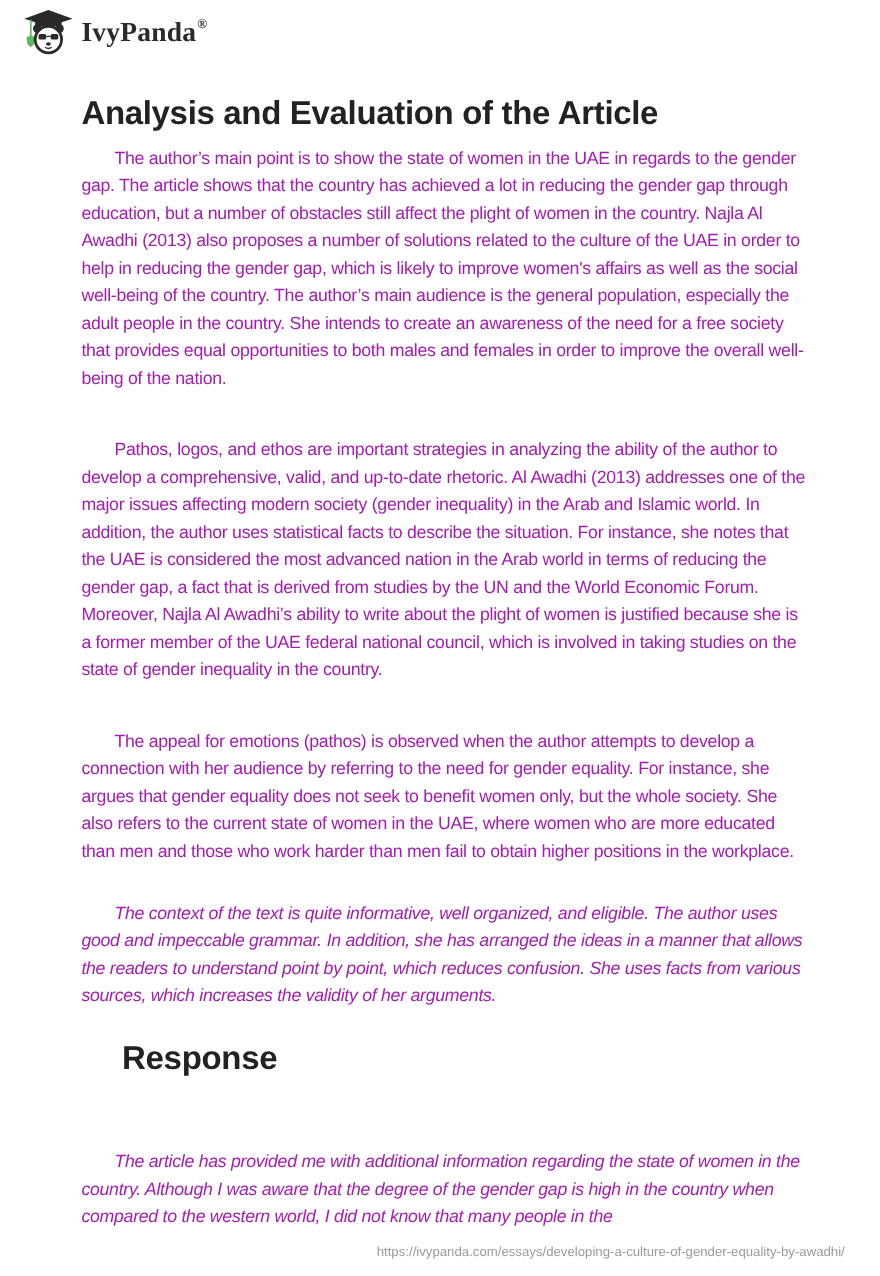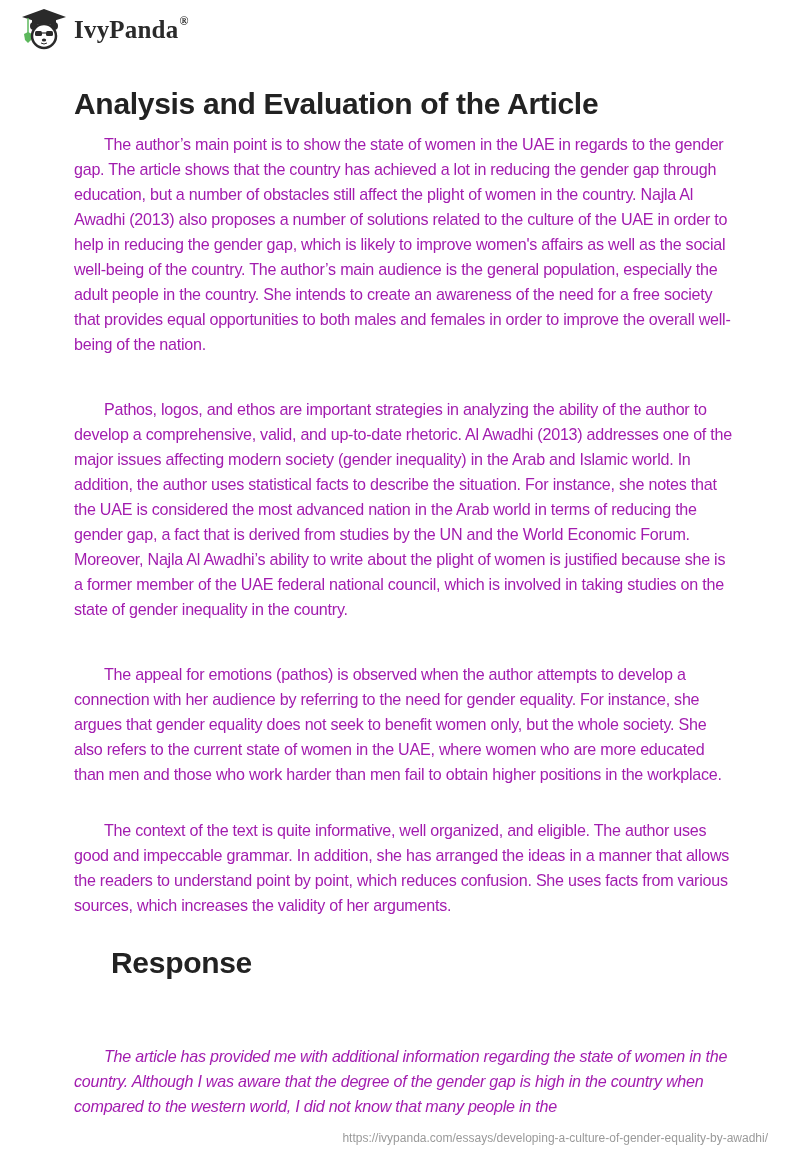--- a/index.html
+++ b/index.html
@@ -128,20 +128,20 @@
 
 <div class="content">
   <h2 style="top:71px;margin-top:16px;">Analysis and Evaluation of the Article</h2>
 
   <p style="top:132px;">The author’s main point is to show the state of women in the UAE in regards to the gender gap. The article shows that the country has achieved a lot in reducing the gender gap through education, but a number of obstacles still affect the plight of women in the country. Najla Al Awadhi (2013) also proposes a number of solutions related to the culture of the UAE in order to help in reducing the gender gap, which is likely to improve women's affairs as well as the social well-being of the country. The author’s main audience is the general population, especially the adult people in the country. She intends to create an awareness of the need for a free society that provides equal opportunities to both males and females in order to improve the overall well-being of the nation.</p>
 
   <p style="top:397px;">Pathos, logos, and ethos are important strategies in analyzing the ability of the author to develop a comprehensive, valid, and up-to-date rhetoric. Al Awadhi (2013) addresses one of the major issues affecting modern society (gender inequality) in the Arab and Islamic world. In addition, the author uses statistical facts to describe the situation. For instance, she notes that the UAE is considered the most advanced nation in the Arab world in terms of reducing the gender gap, a fact that is derived from studies by the UN and the World Economic Forum. Moreover, Najla Al Awadhi’s ability to write about the plight of women is justified because she is a former member of the UAE federal national council, which is involved in taking studies on the state of gender inequality in the country.</p>
 
   <p style="top:662px;">The appeal for emotions (pathos) is observed when the author attempts to develop a connection with her audience by referring to the need for gender equality. For instance, she argues that gender equality does not seek to benefit women only, but the whole society. She also refers to the current state of women in the UAE, where women who are more educated than men and those who work harder than men fail to obtain higher positions in the workplace.</p>
 
-  <p style="top:818px;">The context of the text is quite informative, well organized, and eligible. The author uses good and impeccable grammar. In addition, she has arranged the ideas in a manner that allows the readers to understand point by point, which reduces confusion. She uses facts from various sources, which increases the validity of her arguments.</p>
+  <p style="top:818px;font-style:italic;">The context of the text is quite informative, well organized, and eligible. The author uses good and impeccable grammar. In addition, she has arranged the ideas in a manner that allows the readers to understand point by point, which reduces confusion. She uses facts from various sources, which increases the validity of her arguments.</p>
 
   <h2 style="top:946px;margin-left:37px;">Response</h2>
 
   <p style="top:1044px;font-style:italic;">The article has provided me with additional information regarding the state of women in the country. Although I was aware that the degree of the gender gap is high in the country when compared to the western world, I did not know that many people in the</p>
 </div>
 
 <a class="footer-url">https://ivypanda.com/essays/developing-a-culture-of-gender-equality-by-awadhi/</a>
 
 </body></html>

